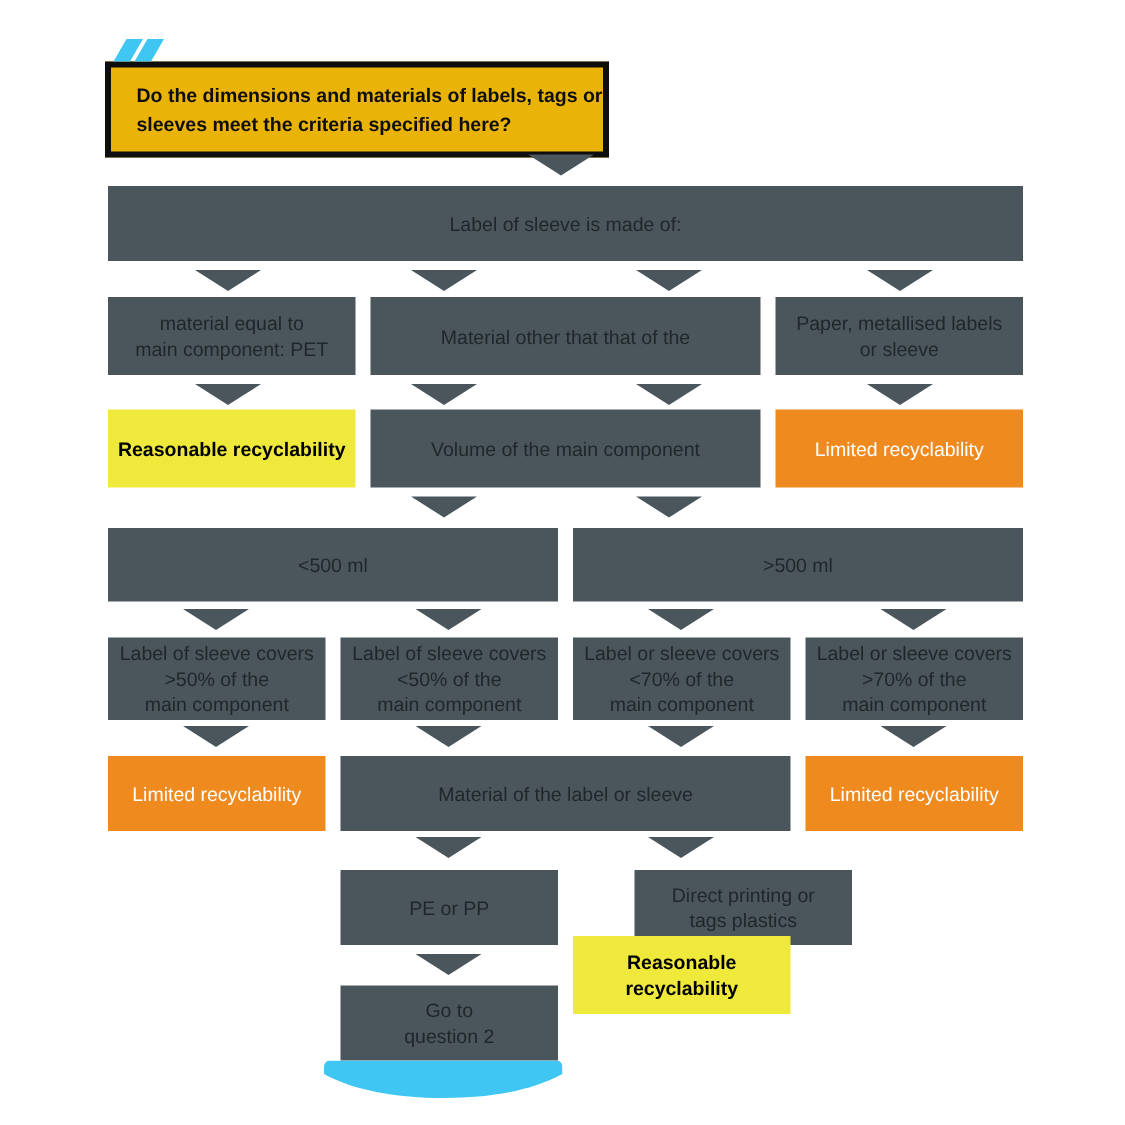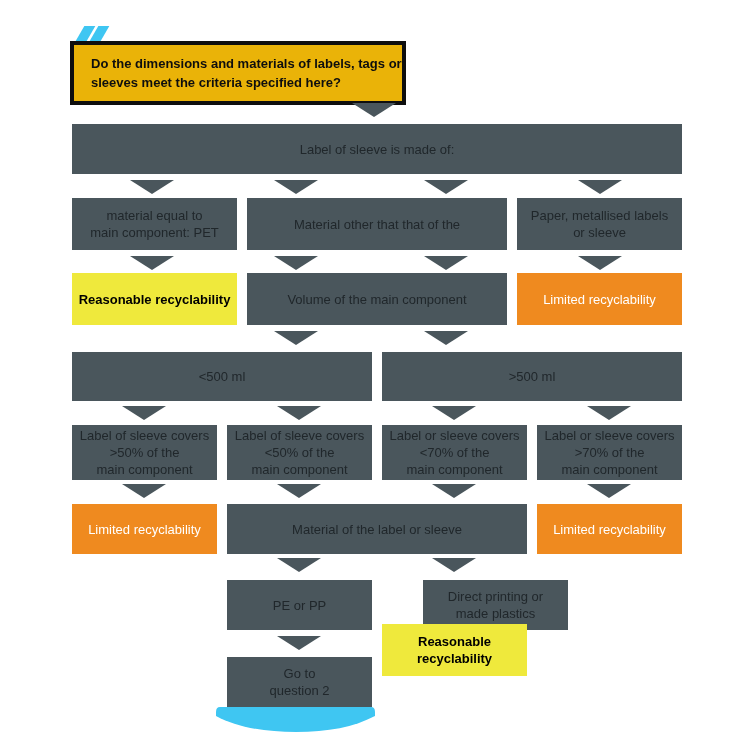--- a/index.html
+++ b/index.html
@@ -160,21 +160,21 @@
   </div>
 
   <div class="arr" style="left:277px;top:558px"></div>
   <div class="arr" style="left:432px;top:558px"></div>
 
   <div class="node slate" id="n7a">
     <span>PE or PP</span>
   </div>
   <div class="node slate" id="n7b">
     <span class="ln">Direct printing or</span>
-    <span class="ln">made plastics</span>
+    <span class="ln">tags plastics</span>
   </div>
 
   <div class="arr" style="left:277px;top:636px"></div>
   <div class="arr" style="left:432px;top:636px"></div>
 
   <div class="node slate" id="n8a">
     <span class="ln">Go to</span>
     <span class="ln">question 2</span>
   </div>
   <div class="node yellow" id="n8b">

